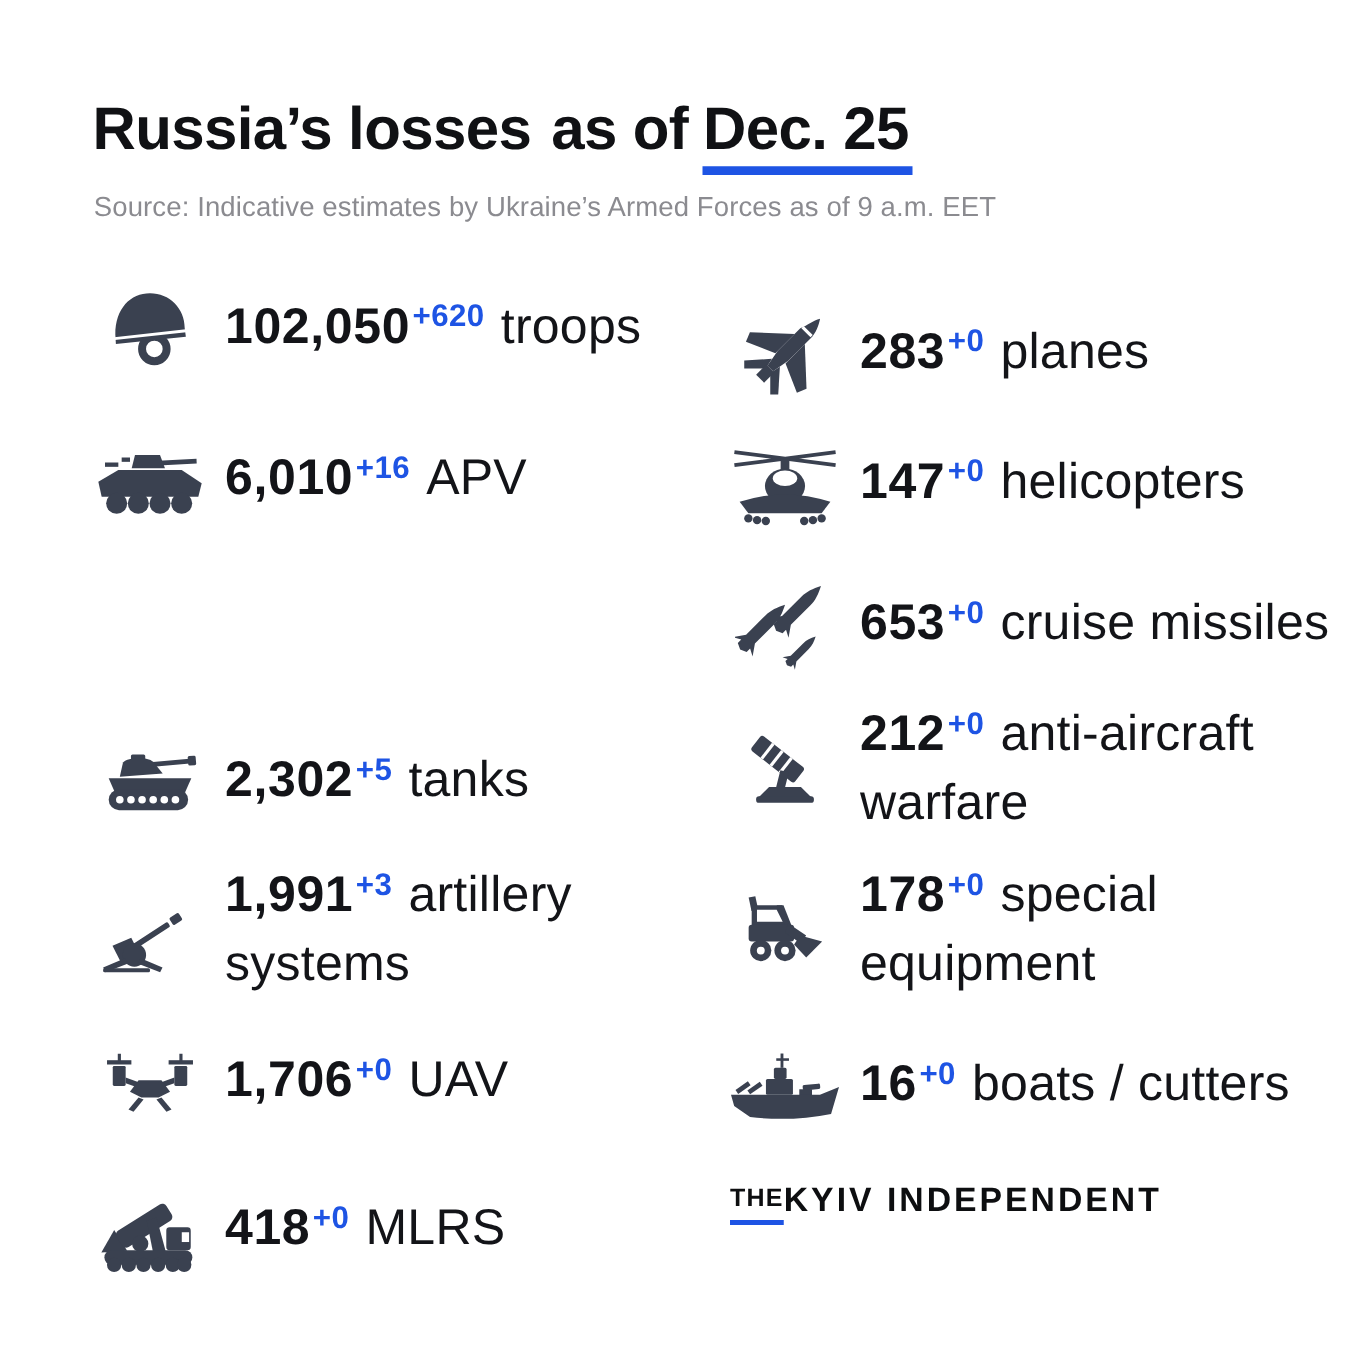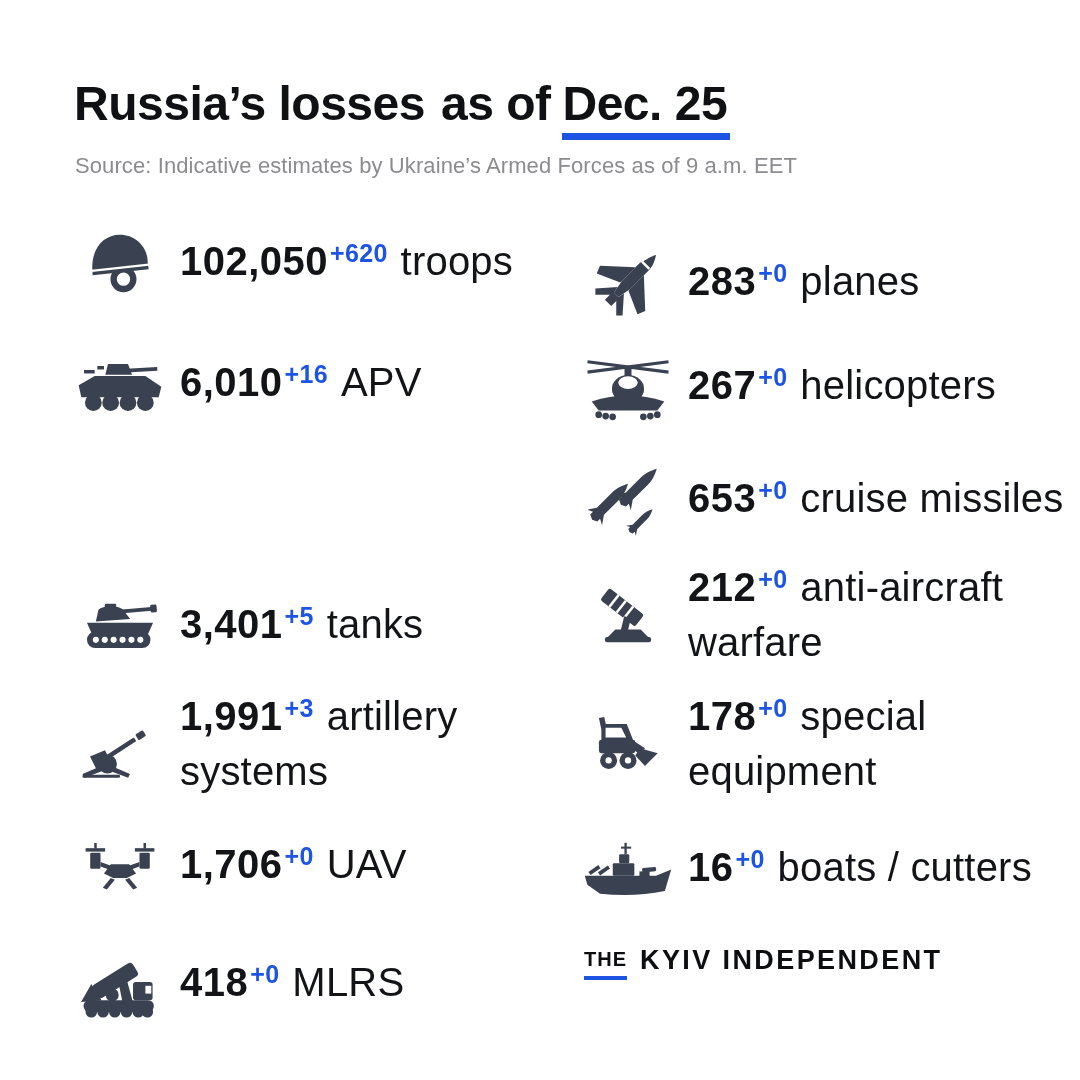--- a/index.html
+++ b/index.html
@@ -43,21 +43,21 @@
     margin-left:2px;margin-right:13px;letter-spacing:0.3px;
   }
   .note{font-size:23.5px;line-height:30px;color:var(--note);margin-top:1px;letter-spacing:0.2px;}
   .logo{position:absolute;left:584px;top:948px;display:flex;align-items:flex-start;}
   .logo-the{
     font-size:20px;font-weight:700;letter-spacing:1px;color:#0d0e10;
     padding-bottom:5px;border-bottom:4px solid var(--blue);
   }
   .logo-name{
     font-size:27px;font-weight:700;letter-spacing:2.4px;color:#0d0e10;
-    margin-left:13px;margin-top:-3px;white-space:nowrap;
+    margin-left:0;margin-top:-3px;white-space:nowrap;
   }
 </style>
 </head>
 <body>
 
 <svg width="0" height="0" style="position:absolute" aria-hidden="true">
 <defs>
   <path id="msl-path" d="M0 -17 C2 -13 3.2 -10 3.2 -6 L3.2 8 L7 13.5 L3.2 11.5 L3.2 14 L0 15.5 L-3.2 14 L-3.2 11.5 L-7 13.5 L-3.2 8 L-3.2 -6 C-3.2 -10 -2 -13 0 -17 Z"></path>
 
   <symbol id="sym-helmet" viewBox="0 0 64 64">
@@ -252,21 +252,21 @@
   </div>
 
 
   <div class="row" style="left:70px;top:596px;width:520px">
     <div class="icbox">
         <svg class="ic" width="82" height="61" viewBox="0 0 64 48">
           <use href="#sym-tank"></use>
         </svg>
       </div>
     <div class="stat">
-        <div class="stat-line"><span class="value">3,401</span><span class="delta">+5</span><span class="label">tanks</span></div>
+        <div class="stat-line"><span class="value">2,302</span><span class="delta">+5</span><span class="label">tanks</span></div>
       </div>
   </div>
 
   <div class="row" style="left:70px;top:691px;width:520px">
     <div class="icbox">
         <svg class="ic" width="80" height="70" viewBox="0 0 64 56">
           <use href="#sym-art"></use>
         </svg>
       </div>
     <div class="stat">
@@ -308,21 +308,21 @@
       </div>
   </div>
 
   <div class="row" style="left:578px;top:354px;width:490px">
     <div class="icbox">
         <svg class="ic" width="90" height="67" viewBox="0 0 64 48">
           <use href="#sym-heli"></use>
         </svg>
       </div>
     <div class="stat">
-        <div class="stat-line"><span class="value">267</span><span class="delta">+0</span><span class="label">helicopters</span></div>
+        <div class="stat-line"><span class="value">147</span><span class="delta">+0</span><span class="label">helicopters</span></div>
       </div>
   </div>
 
   <div class="row" style="left:578px;top:460px;width:500px">
     <div class="icbox">
         <svg class="ic" width="80" height="80" viewBox="0 0 64 64">
           <use href="#sym-missiles"></use>
         </svg>
       </div>
     <div class="stat">

